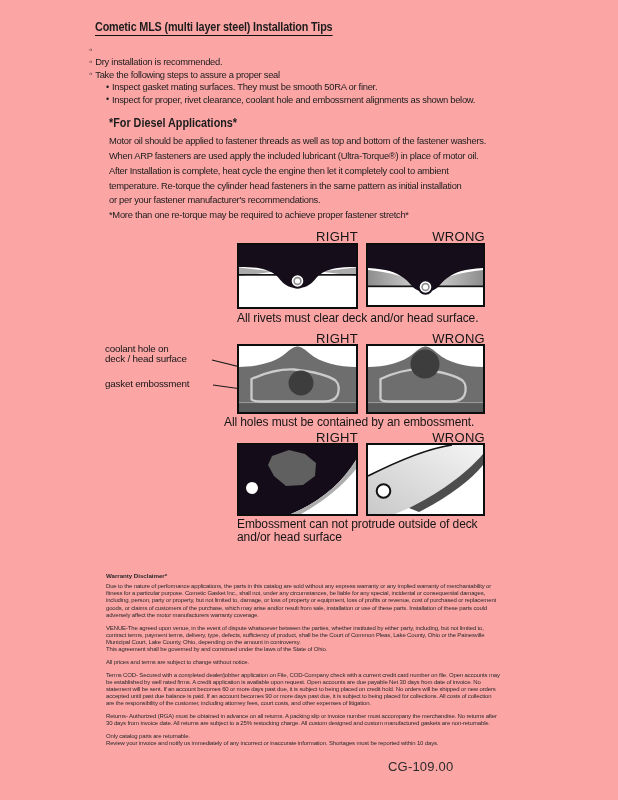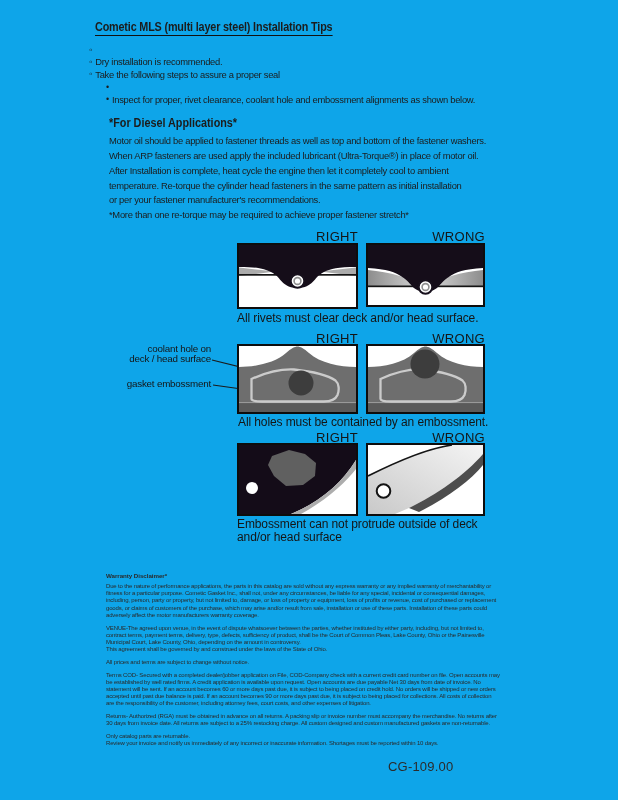--- a/index.html
+++ b/index.html
@@ -1,18 +1,18 @@
 <!DOCTYPE html>
 <html><head>
 <meta charset="utf-8">
 <style>
   * { margin:0; padding:0; box-sizing:border-box; }
   html,body { background:#e8e8e8; }
   .page {
-    position:relative; width:618px; height:800px; background:#0ea5e9;
+    position:relative; width:618px; height:800px; background:#fca5a5;
     font-family:"Liberation Sans", sans-serif; color:#1c1c1c; overflow:hidden;
     margin:0 auto;
   }
   .abs { position:absolute; }
   .cond { letter-spacing:-0.28px; }
   .title {
     left:95px; top:19px; font-size:13.5px; font-weight:bold; letter-spacing:-0.2px;
     border-bottom:1.6px solid #111; padding-bottom:1px;
     transform:scaleX(0.80); transform-origin:left top; white-space:nowrap;
   }
@@ -23,21 +23,21 @@
   .sub .marker { font-size:9px; margin-right:3px; }
   .diesel-heading {
     left:109px; top:116px; font-size:12px; font-weight:bold;
     transform:scaleX(0.90); transform-origin:left top; white-space:nowrap;
   }
   .body-para { left:109px; font-size:9.4px; line-height:14.5px; white-space:pre-line; }
   .dg-label { font-size:13px; letter-spacing:0.3px; text-align:right; color:#151515; }
   .dbox { border:2px solid #0d0d0d; background:#fff; }
   .dbox svg { display:block; }
   .caption { font-size:12px; letter-spacing:-0.1px; color:#151515; white-space:pre-line; line-height:12.5px; }
-  .annot { font-size:9.8px; letter-spacing:-0.2px; line-height:10.4px; text-align:right; white-space:pre-line; color:#151515; }
+  .annot { font-size:9.8px; letter-spacing:-0.2px; line-height:10.4px; text-align:left; white-space:pre-line; color:#151515; }
   .warranty { left:106px; top:572px; width:440px; color:#2a2a2a; }
   .warranty .w-head { font-size:6.2px; font-weight:bold; margin-bottom:4px; letter-spacing:-0.05px; }
   .warranty p { font-size:6px; line-height:7.2px; letter-spacing:-0.15px; white-space:pre-line; margin-bottom:5.5px; }
   .page-code { left:388px; top:759px; font-size:13px; color:#2b2b2b; letter-spacing:0.2px;text-align:center; }
 </style>
 </head>
 <body>
 
 <div class="page">
 
@@ -50,20 +50,21 @@
     <div class="bullet-row">
       <span class="marker">◦</span>
       <span>Dry installation is recommended.</span>
     </div>
     <div class="bullet-row">
       <span class="marker">◦</span>
       <span>Take the following steps to assure a proper seal</span>
     </div>
     <div class="bullet-row sub">
       <span class="marker">•</span>
+      <span>Inspect gasket mating surfaces.  They must be smooth 50RA or finer.</span>
     </div>
     <div class="bullet-row sub">
       <span class="marker">•</span>
       <span>Inspect for proper, rivet clearance, coolant hole and embossment alignments as shown below.</span>
     </div>
   </div>
 
   <div class="abs diesel-heading">*For Diesel Applications*</div>
   <div class="abs body-para cond" style="top:164px;">After Installation is complete, heat cycle the engine then let it completely cool to ambient
 temperature. Re-torque the cylinder head fasteners in the same pattern as initial installation
@@ -134,21 +135,21 @@
   <div class="abs dbox" style="left:366px; top:344px; width:119px; height:70px;">
     <svg width="115" height="66" viewBox="0 0 115 66">
       <path d="M0,66 V21 C16,21 35,17 46,7 C51,2.5 55,0.5 57.5,0.5 C60,0.5 64,2.5 69,7 C80,17 99,21 115,21 V66 Z" fill="#6e6e6e"></path>
       <rect x="0" y="56" width="115" height="1.2" fill="#999999"></rect>
       <rect x="0" y="57.2" width="115" height="8.8" fill="#5a5a5a"></rect>
       <path d="M12.5,53 L12.5,33 C28,26 43,23 54,23.5 C72,25.5 88,30 94.5,34.5 C98,37.5 98.5,44 96.5,49 C94.5,53.5 90,55.5 83,55.5 L23,55.5 C16,55.5 12.5,54.5 12.5,53 Z" fill="none" stroke="#cbcbcb" stroke-width="2.3"></path>
       <circle cx="57" cy="18" r="14.5" fill="#3d3d3d"></circle>
     </svg>
   </div>
 
-  <div class="abs caption" style="left:238px; top:416px;">All holes must be contained by an embossment.</div>
+  <div class="abs caption" style="left:224px; top:416px;">All holes must be contained by an embossment.</div>
 
   <div class="abs dg-label" style="left:237px; top:430px; width:121px;">RIGHT</div>
   <div class="abs dg-label" style="left:366px; top:430px; width:119px;">WRONG</div>
 
   <div class="abs dbox" style="left:237px; top:443px; width:121px; height:73px;">
     <svg width="117" height="69" viewBox="0 0 117 69">
       <rect x="0" y="0" width="117" height="69" fill="#140c18"></rect>
       <path d="M117,15 C103,38 81,57 52,69 L117,69 Z" fill="#ffffff"></path>
       <path d="M117,15 C103,38 81,57 52,69 L62,69 C88,55 108,36 117,24 Z" fill="#adadad"></path>
       <polygon points="33,11 50,5 66,9 77,18 76,31 64,40 47,41 35,31 29,20" fill="#606060"></polygon>

